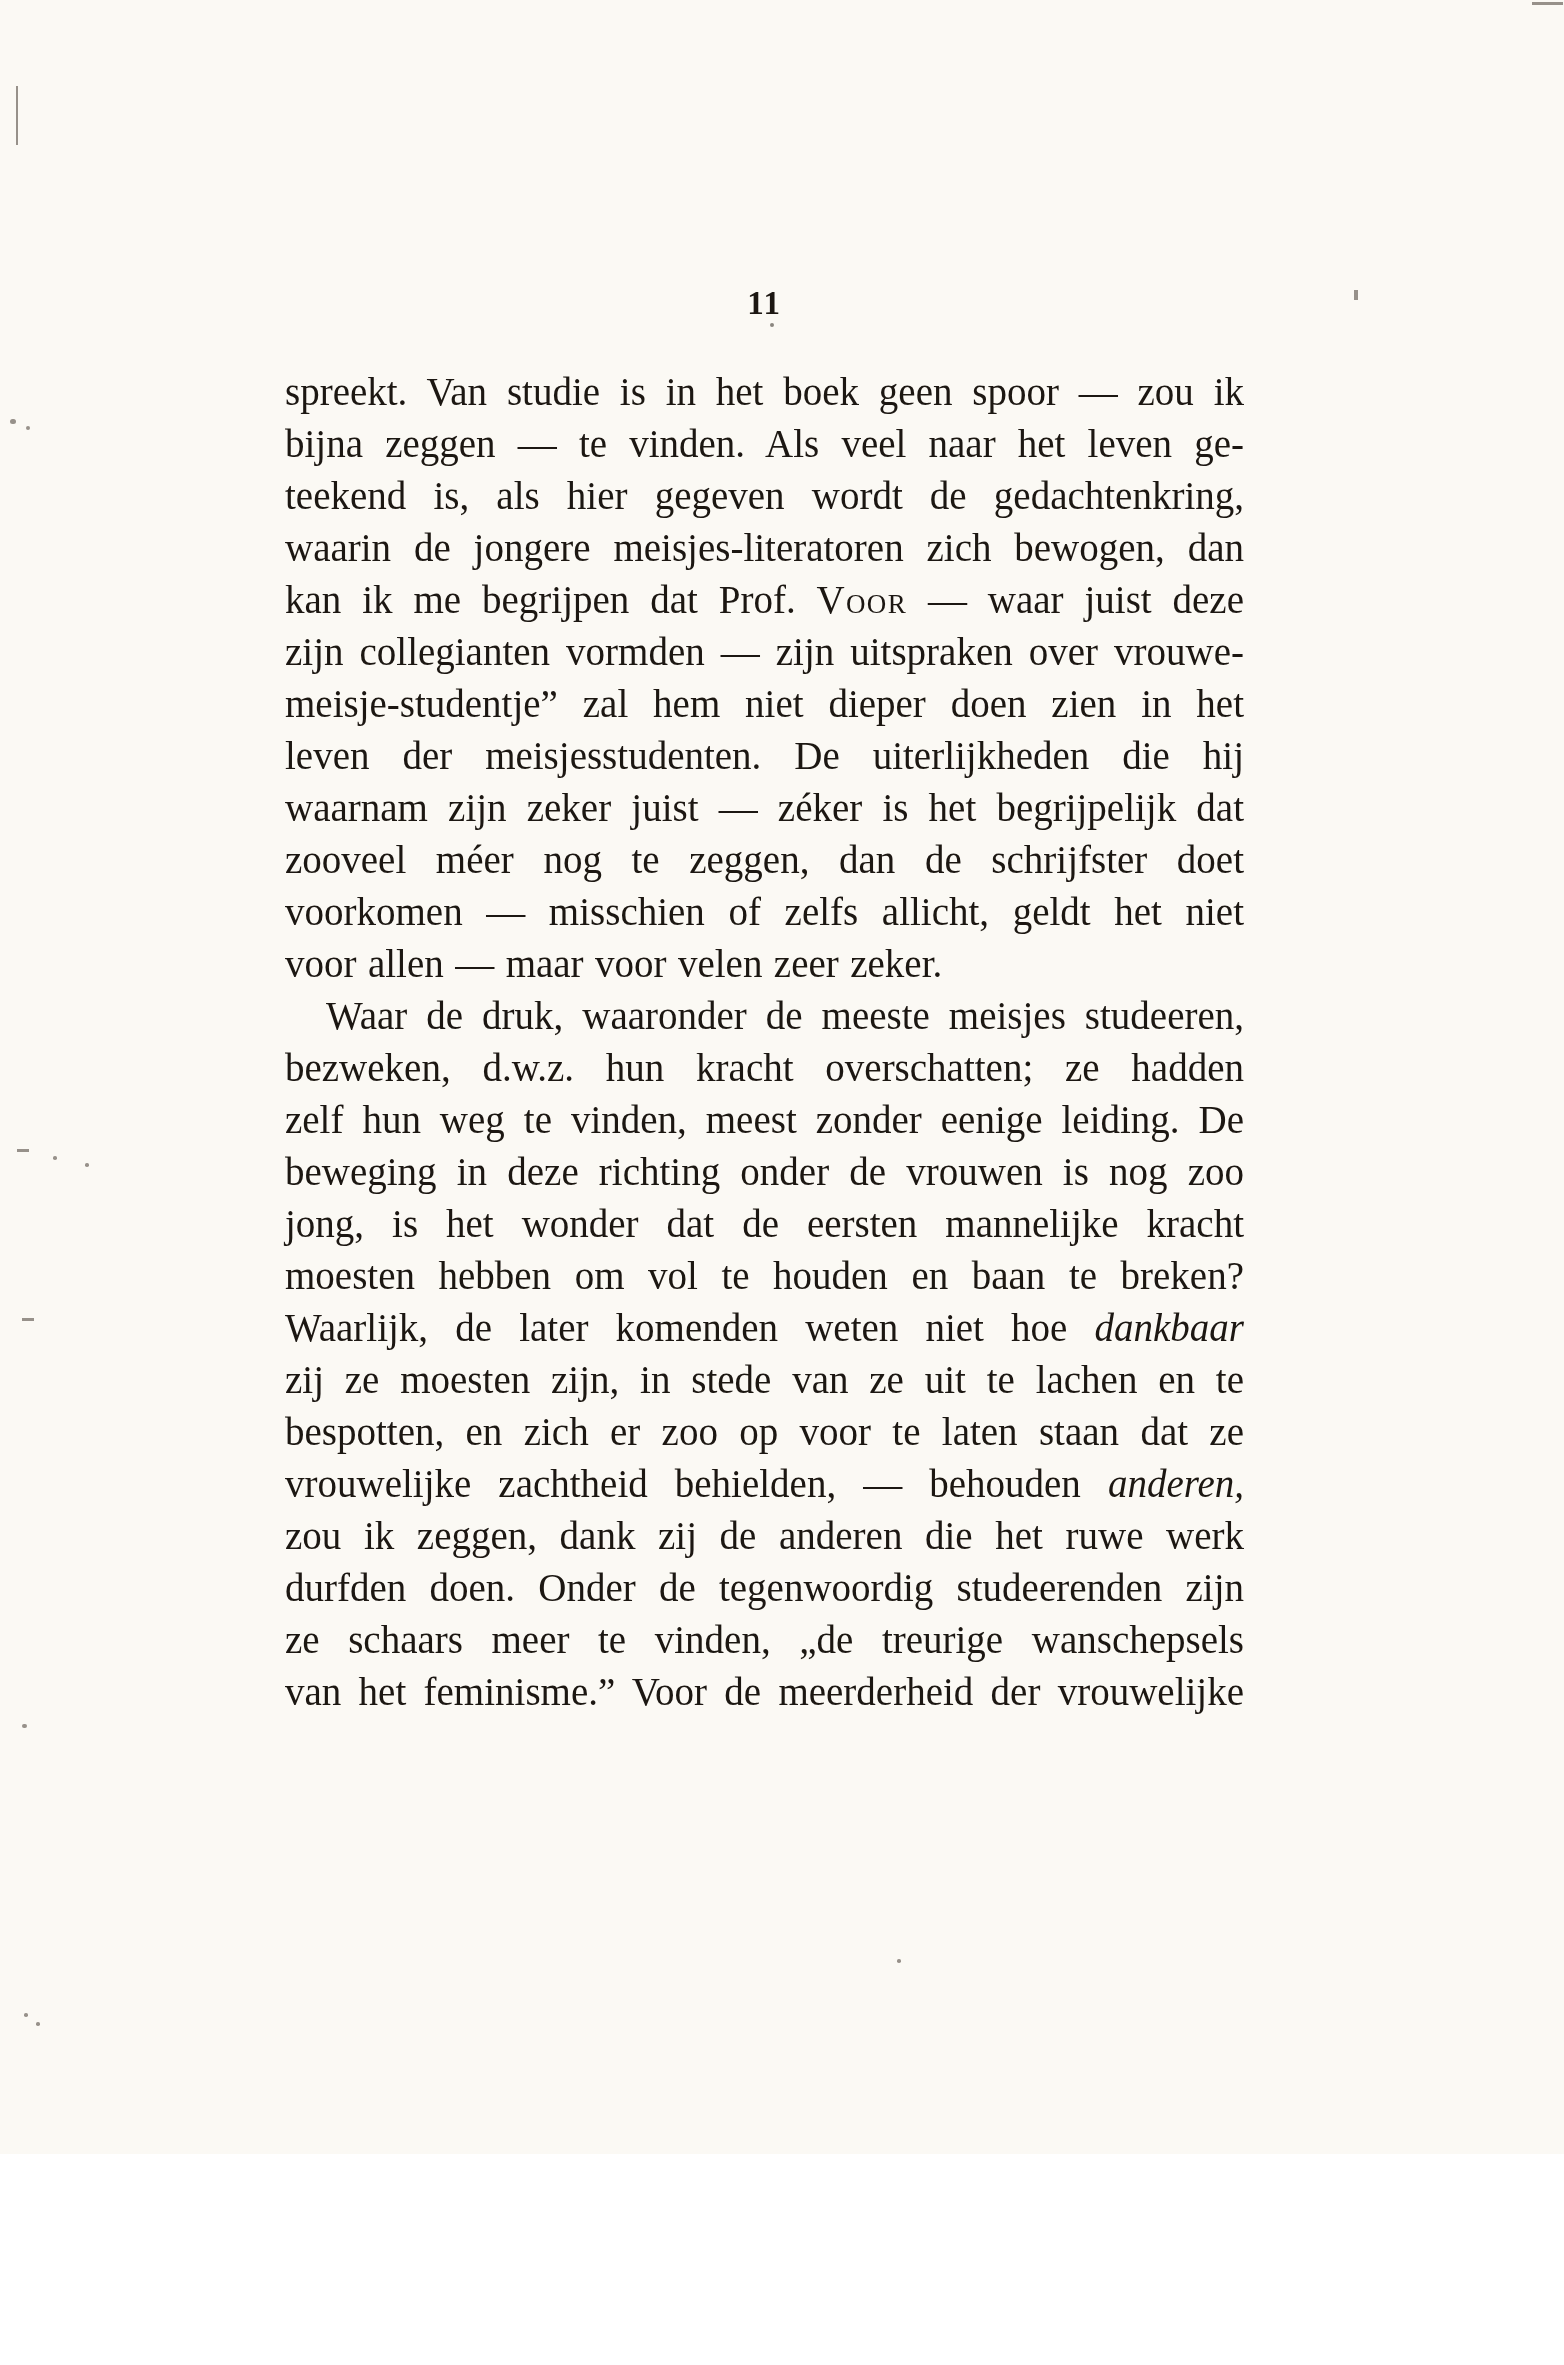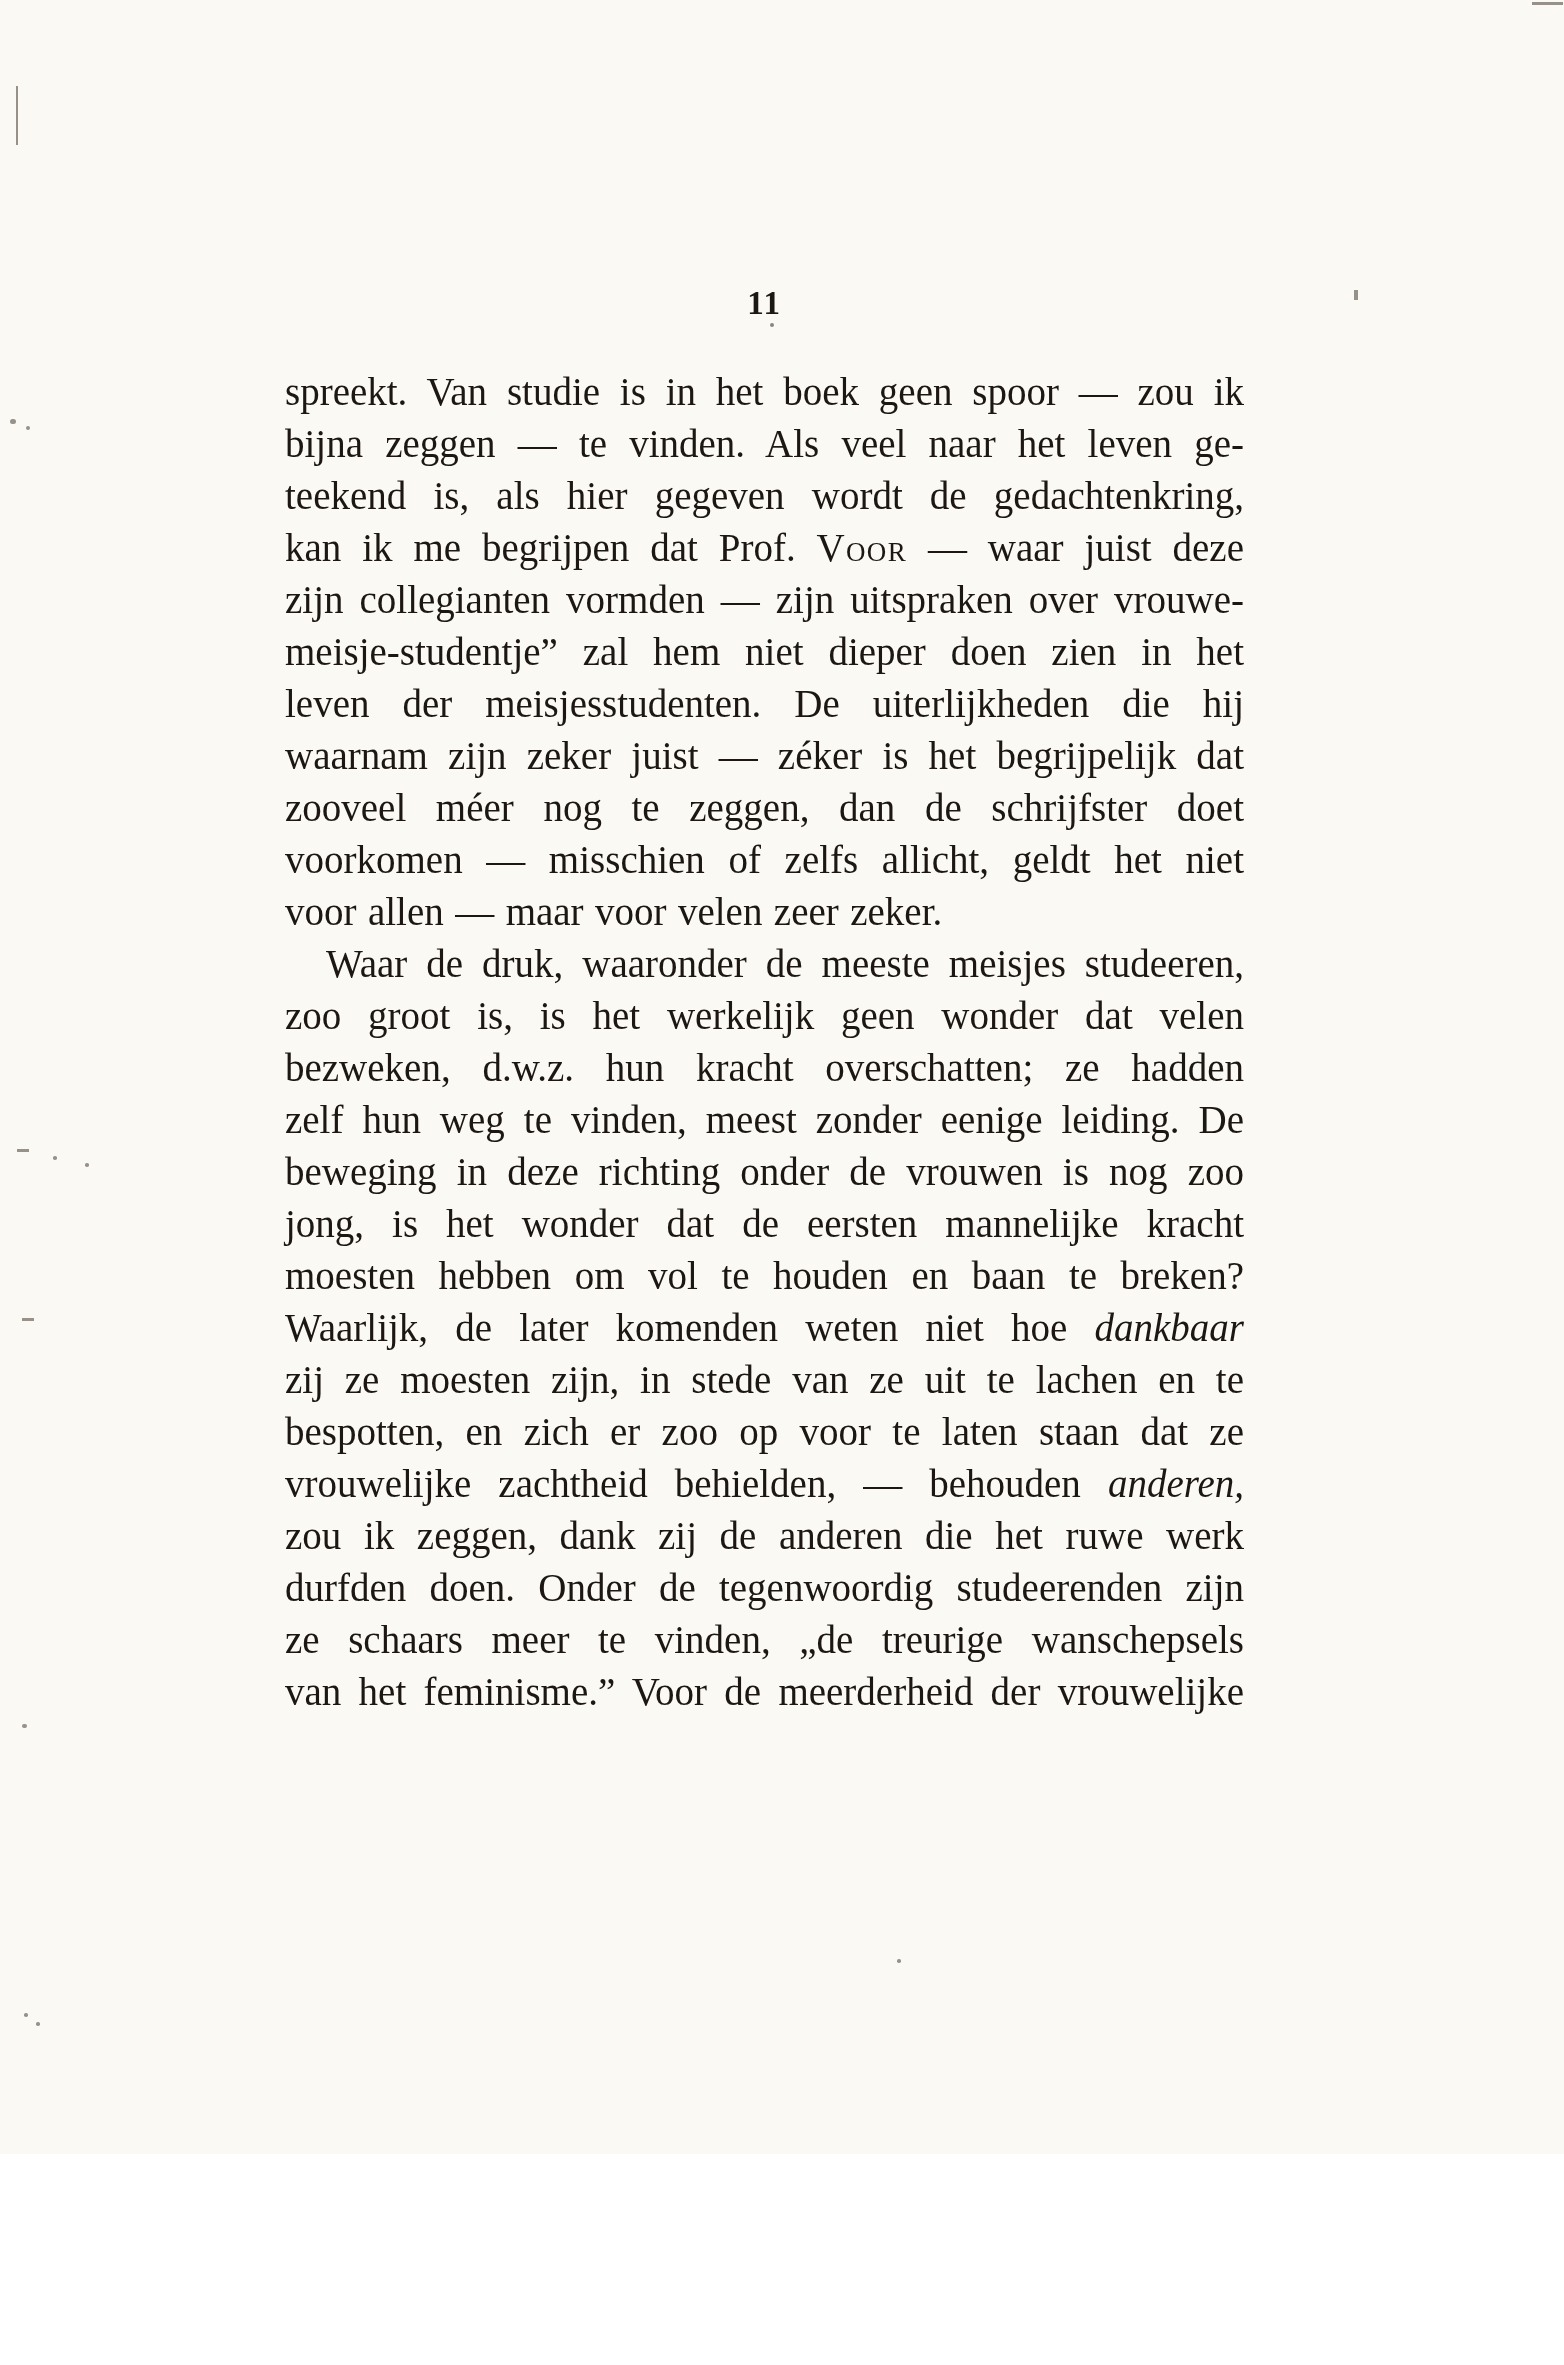--- a/index.html
+++ b/index.html
@@ -76,30 +76,30 @@
   <div class="artifact round" style="left:36px; top:2022px; width:3.5px; height:3.5px;"></div>
   <div class="artifact round" style="left:33px; top:2283px; width:4.3px; height:4.3px;"></div>
   <div class="artifact round" style="left:897px; top:1959px; width:3.5px; height:3.5px;"></div>
 
   <div class="pagenum">11</div>
 
   <div class="text-block">
       <div class="line"><span>spreekt. Van studie is in het boek geen spoor — zou ik</span></div>
       <div class="line"><span>bijna zeggen — te vinden. Als veel naar het leven ge-</span></div>
       <div class="line"><span>teekend is, als hier gegeven wordt de gedachtenkring,</span></div>
+      <div class="line"><span>waarin de jongere meisjes-literatoren zich bewogen, dan</span></div>
       <div class="line"><span>kan ik me begrijpen dat Prof. </span><span class="sc">Voor</span><span> — waar juist deze</span></div>
       <div class="line"><span>zijn collegianten vormden — zijn uitspraken over vrouwe-</span></div>
       <div class="line"><span>meisje-studentje” zal hem niet dieper doen zien in het</span></div>
       <div class="line"><span>leven der meisjesstudenten. De uiterlijkheden die hij</span></div>
       <div class="line"><span>waarnam zijn zeker juist — zéker is het begrijpelijk dat</span></div>
       <div class="line"><span>zooveel méer nog te zeggen, dan de schrijfster doet</span></div>
       <div class="line"><span>voorkomen — misschien of zelfs allicht, geldt het niet</span></div>
       <div class="line nojust"><span>voor allen — maar voor velen zeer zeker.</span></div>
       <div class="line indent"><span>Waar de druk, waaronder de meeste meisjes studeeren,</span></div>
-      <div class="line"><span>zoo groot is, is het werkelijk geen wonder dat velen</span></div>
       <div class="line"><span>bezweken, d.w.z. hun kracht overschatten; ze hadden</span></div>
       <div class="line"><span>zelf hun weg te vinden, meest zonder eenige leiding. De</span></div>
       <div class="line"><span>beweging in deze richting onder de vrouwen is nog zoo</span></div>
       <div class="line"><span>jong, is het wonder dat de eersten mannelijke kracht</span></div>
       <div class="line"><span>moesten hebben om vol te houden en baan te breken?</span></div>
       <div class="line"><span>Waarlijk, de later komenden weten niet hoe </span><span class="it">dankbaar</span></div>
       <div class="line"><span>zij ze moesten zijn, in stede van ze uit te lachen en te</span></div>
       <div class="line"><span>bespotten, en zich er zoo op voor te laten staan dat ze</span></div>
       <div class="line"><span>vrouwelijke zachtheid behielden, — behouden </span><span class="it">anderen,</span></div>
       <div class="line"><span>zou ik zeggen, dank zij de anderen die het ruwe werk</span></div>

